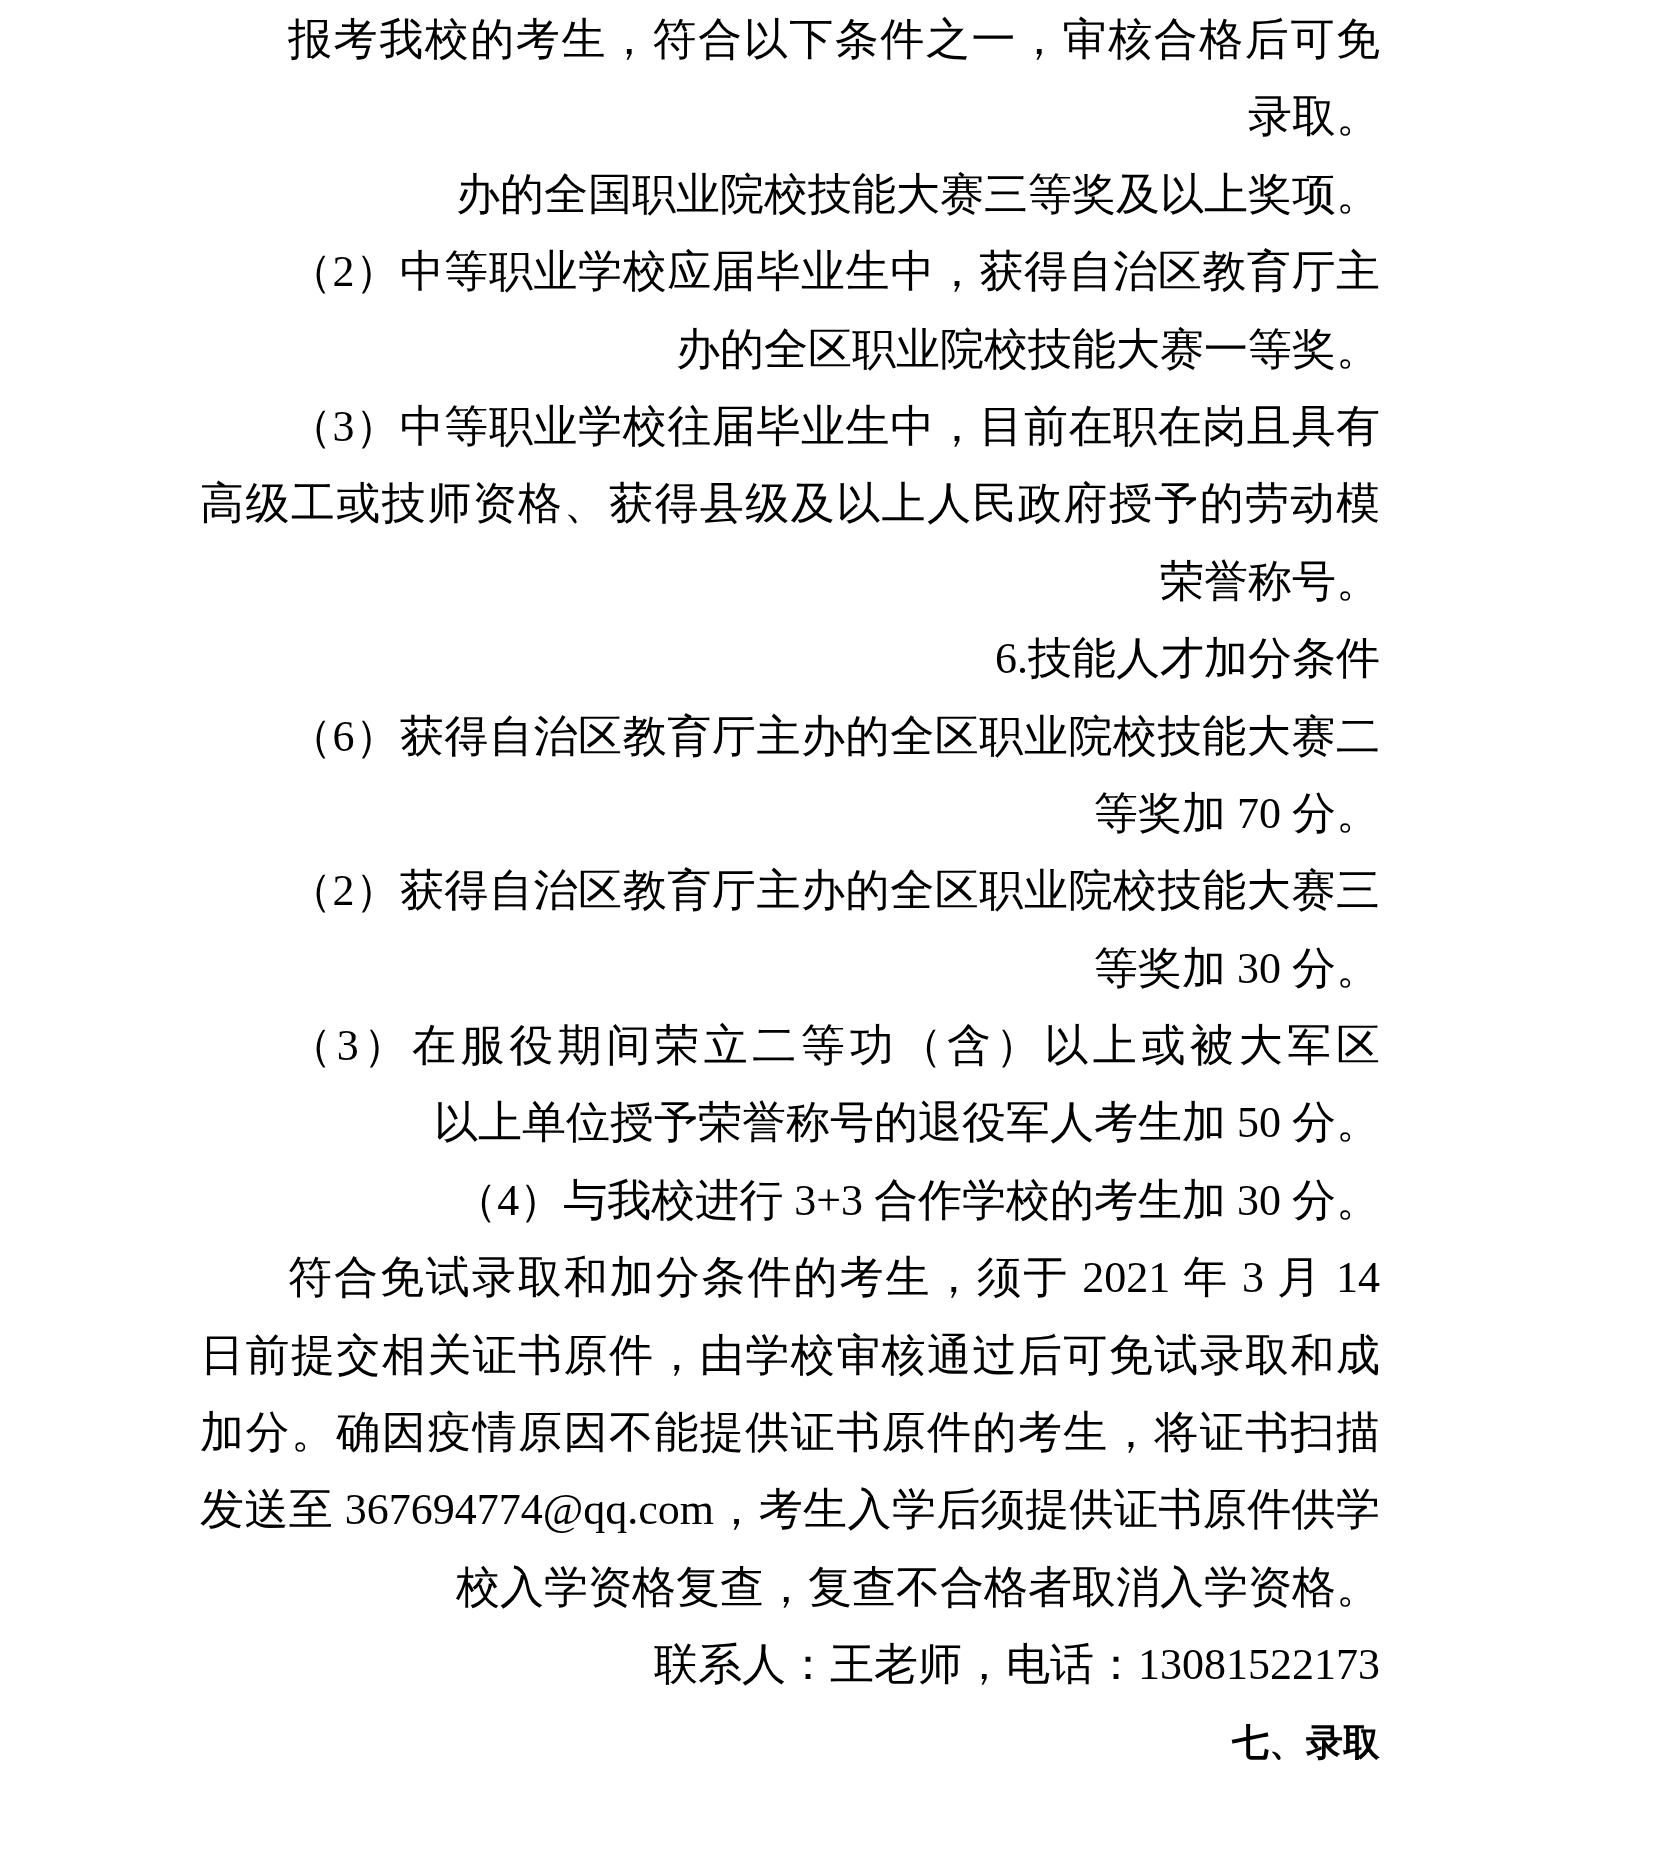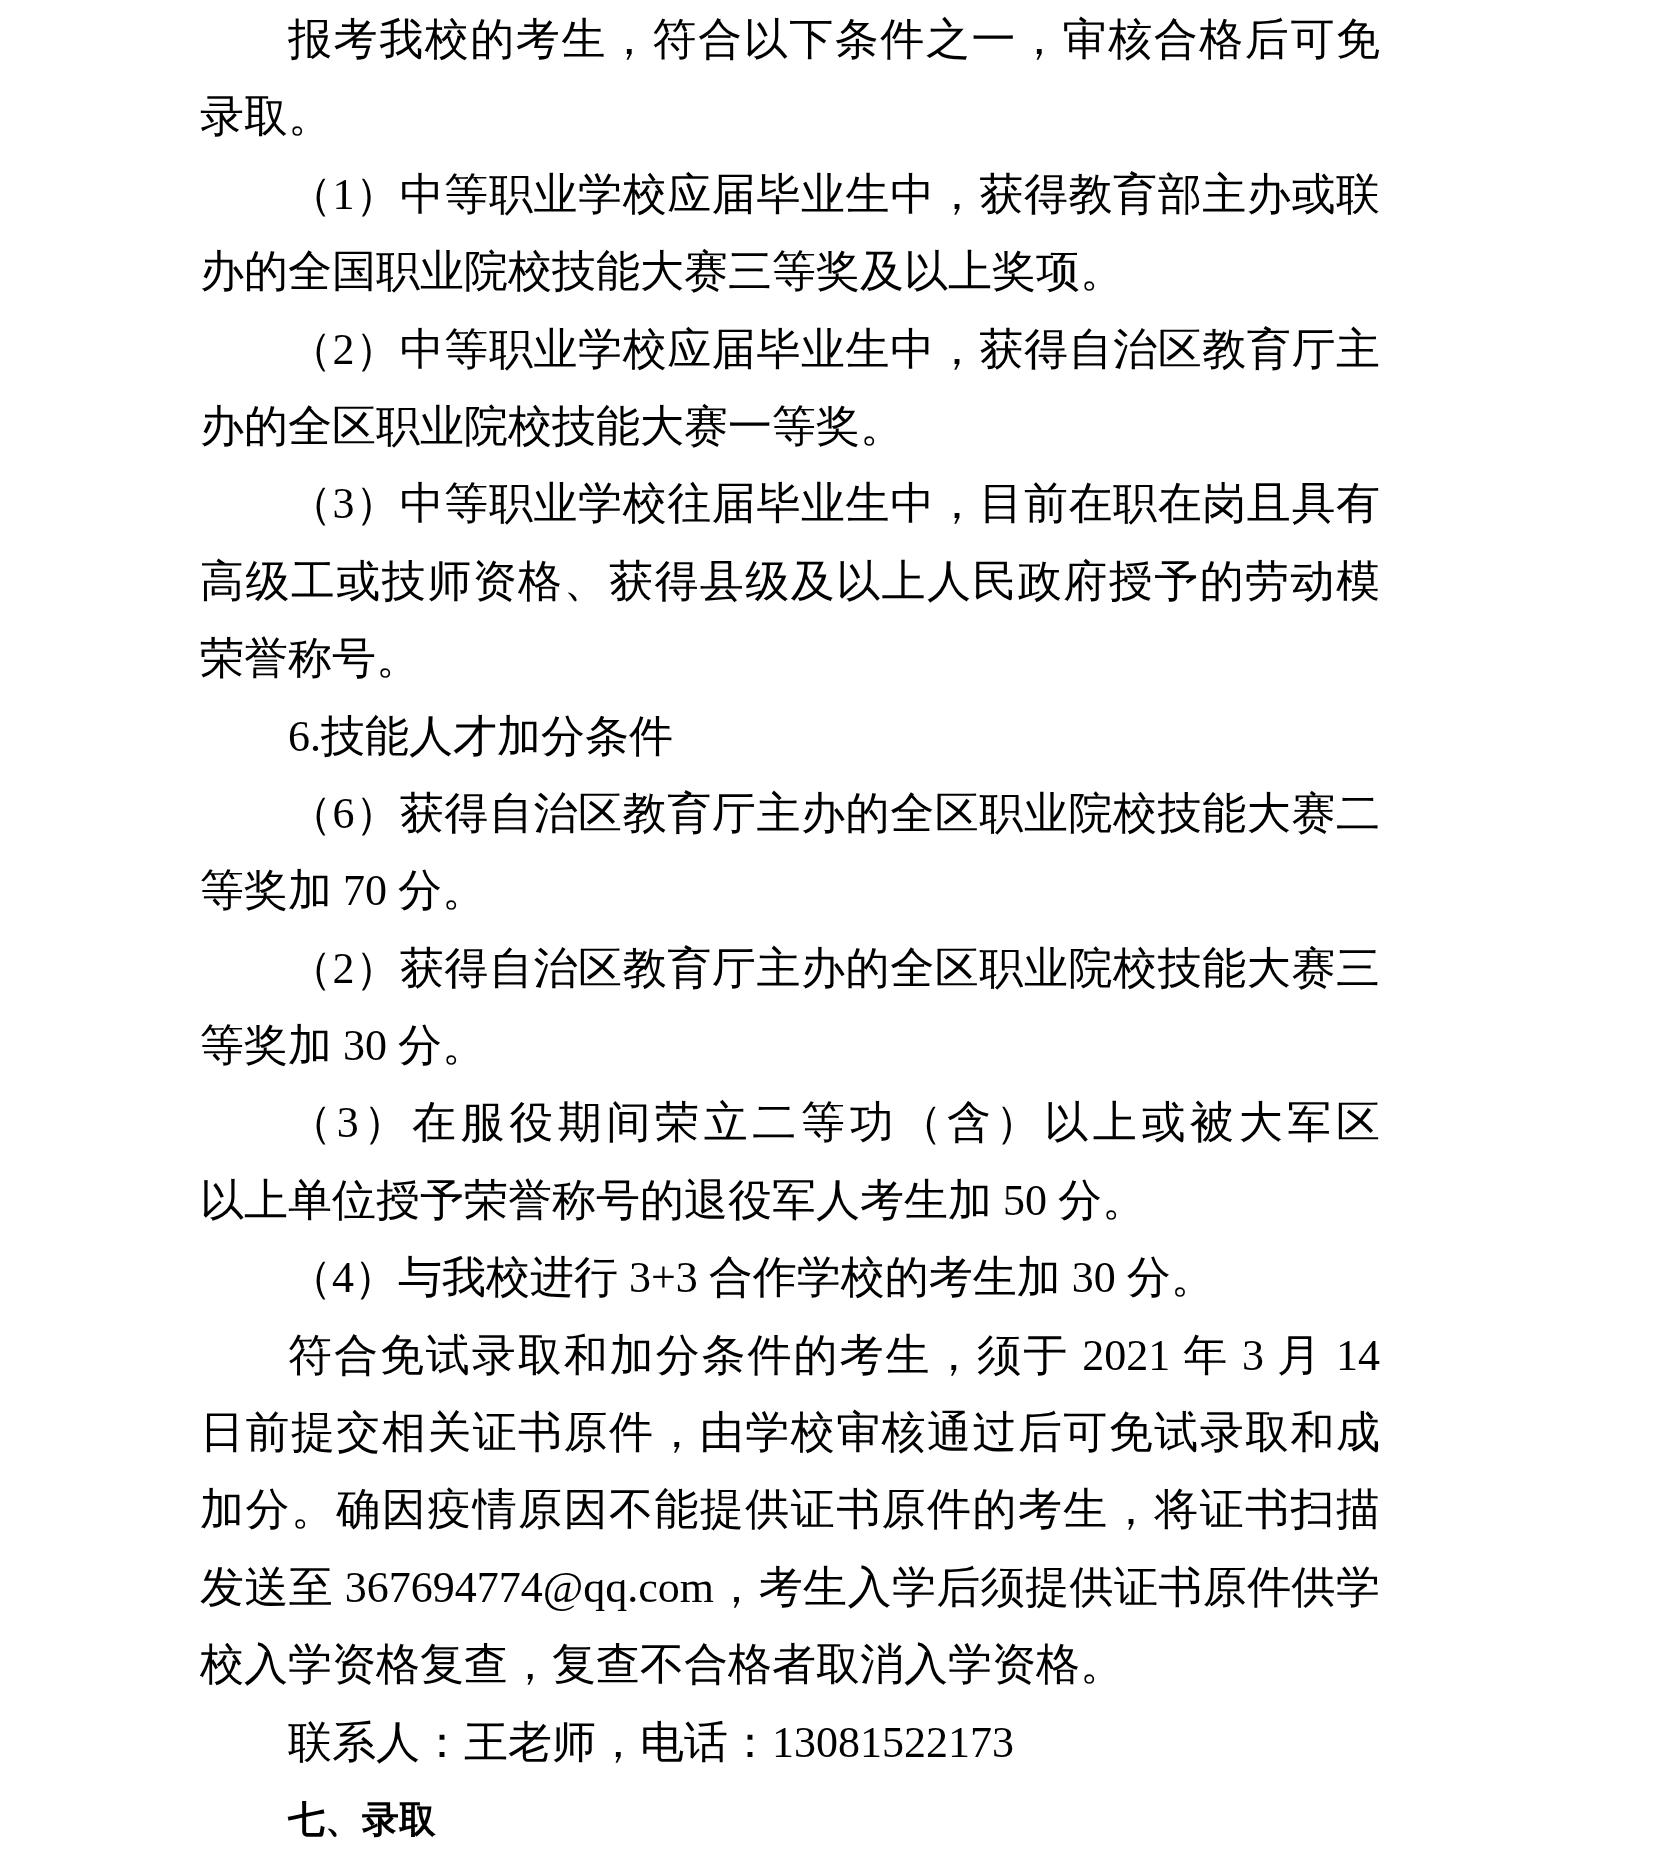--- a/index.html
+++ b/index.html
@@ -19,21 +19,21 @@
   .content {
     position: absolute;
     left: 200px;
     top: 1px;
     width: 1180px;
   }
   .ln {
     height: 77.4px;
     line-height: 77.4px;
     font-size: 44px;
-    text-align: left;
+    text-align: right;
     overflow: hidden;
     white-space: normal;
   }
   
   .ln.fill {
     text-align: justify;
     text-align-last: justify;
   }
   
   .ln.ind {
@@ -46,21 +46,20 @@
     font-family: "Liberation Sans", "DejaVu Sans", sans-serif;
   }
 </style>
 </head>
 <body>
 
 <div class="page">
   <div class="content">
     <div class="ln ind fill">报考我校的考生，符合以下条件之一，审核合格后可免试</div>
     <div class="ln">录取。</div>
-    <div class="ln ind fill">（1）中等职业学校应届毕业生中，获得教育部主办或联</div>
     <div class="ln">办的全国职业院校技能大赛三等奖及以上奖项。</div>
     <div class="ln ind fill">（2）中等职业学校应届毕业生中，获得自治区教育厅主</div>
     <div class="ln">办的全区职业院校技能大赛一等奖。</div>
     <div class="ln ind fill">（3）中等职业学校往届毕业生中，目前在职在岗且具有</div>
     <div class="ln fill">高级工或技师资格、获得县级及以上人民政府授予的劳动模范</div>
     <div class="ln">荣誉称号。</div>
     <div class="ln ind">6.技能人才加分条件</div>
     <div class="ln ind fill">（6）获得自治区教育厅主办的全区职业院校技能大赛二</div>
     <div class="ln">等奖加 70 分。</div>
     <div class="ln ind fill">（2）获得自治区教育厅主办的全区职业院校技能大赛三</div>

